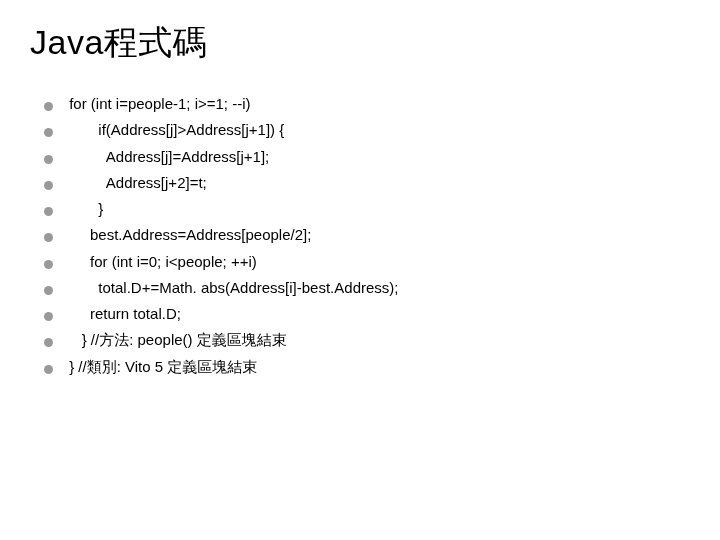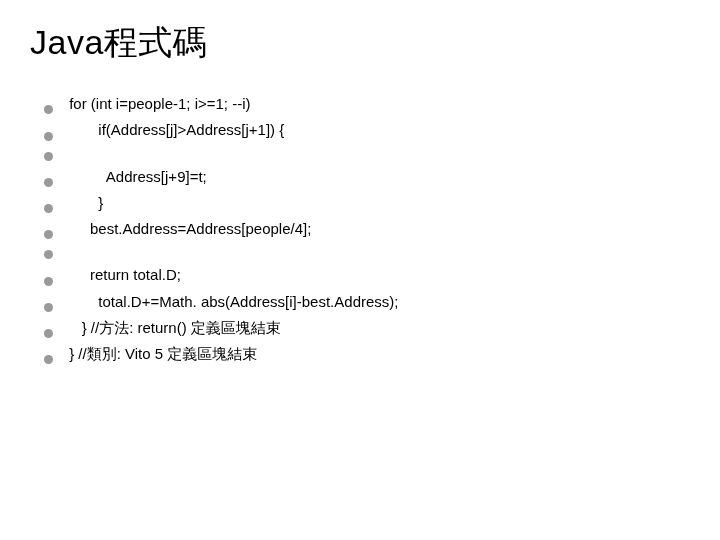--- a/index.html
+++ b/index.html
@@ -15,21 +15,21 @@
     color: #000000;
     margin-bottom: 28px;
     font-weight: normal;
     letter-spacing: 0.5px;
   }
   .content {
     padding-left: 14px;
   }
   .line {
     display: flex;
-    align-items: flex-end;
+    align-items: center;
     margin-bottom: 6px;
   }
   .bullet {
     width: 9px;
     height: 9px;
     border-radius: 50%;
     background: #999999;
     flex-shrink: 0;
     margin-top: 5px;
     margin-right: 12px;
@@ -50,46 +50,48 @@
     <div class="line">
       <span class="bullet"></span>
       <span class="text"> for (int i=people-1; i&gt;=1; --i)</span>
     </div>
     <div class="line">
       <span class="bullet"></span>
       <span class="text">        if(Address[j]&gt;Address[j+1]) {</span>
     </div>
     <div class="line">
       <span class="bullet"></span>
+      <span class="text">          Address[j]=Address[j+1];</span>
     </div>
     <div class="line">
       <span class="bullet"></span>
-      <span class="text">          Address[j+9]=t;</span>
+      <span class="text">          Address[j+2]=t;</span>
     </div>
     <div class="line">
       <span class="bullet"></span>
       <span class="text">        }</span>
     </div>
     <div class="line">
       <span class="bullet"></span>
-      <span class="text">      best.Address=Address[people/4];</span>
+      <span class="text">      best.Address=Address[people/2];</span>
     </div>
     <div class="line">
       <span class="bullet"></span>
+      <span class="text">      for (int i=0; i&lt;people; ++i)</span>
+    </div>
+    <div class="line">
+      <span class="bullet"></span>
+      <span class="text">        total.D+=Math. abs(Address[i]-best.Address);</span>
     </div>
     <div class="line">
       <span class="bullet"></span>
       <span class="text">      return total.D;</span>
     </div>
     <div class="line">
       <span class="bullet"></span>
-      <span class="text">        total.D+=Math. abs(Address[i]-best.Address);</span>
-    </div>
-    <div class="line">
-      <span class="bullet"></span>
-      <span class="text">    } //方法: return() 定義區塊結束</span>
+      <span class="text">    } //方法: people() 定義區塊結束</span>
     </div>
     <div class="line">
       <span class="bullet"></span>
       <span class="text"> } //類別: Vito 5 定義區塊結束</span>
     </div>
   </div>
 </div>
 
 </body></html>

